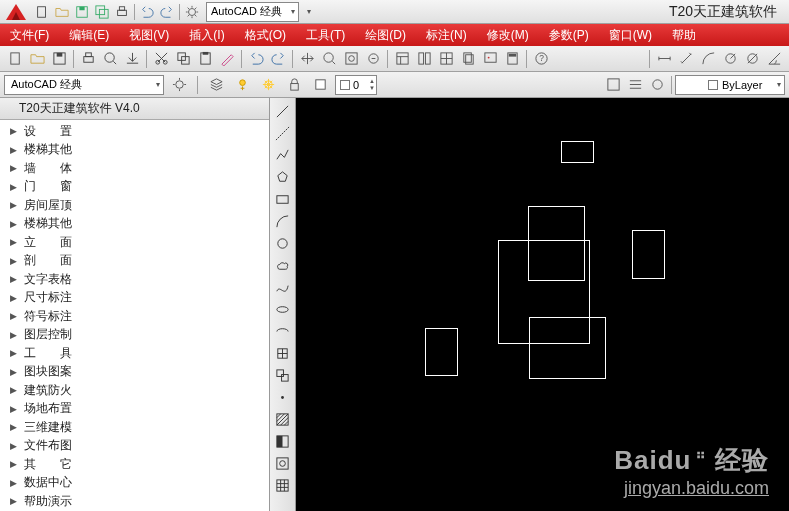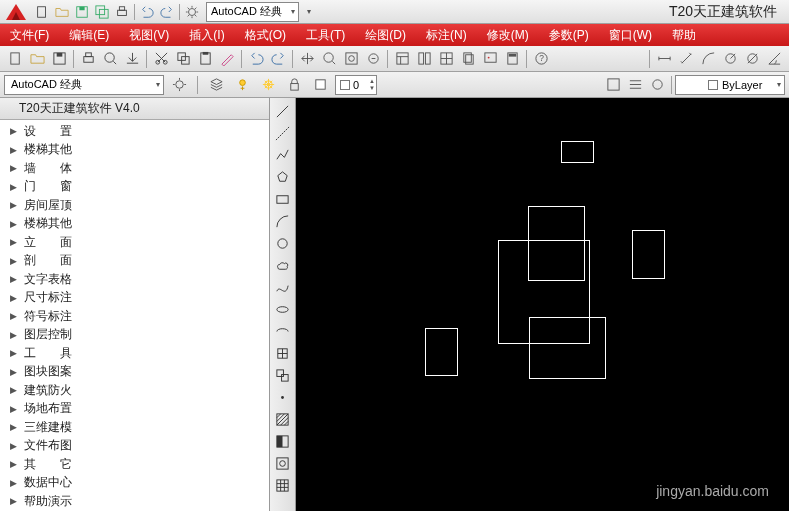--- a/index.html
+++ b/index.html
@@ -44,21 +44,21 @@
 
 .draw-toolbar { width: 26px; background: linear-gradient(90deg, #f0f0f0, #dedede); border-right: 1px solid #999; display: flex; flex-direction: column; padding: 2px 0; }
 .draw-btn { width: 24px; height: 22px; display: flex; align-items: center; justify-content: center; cursor: pointer; color: #333; }
 .draw-btn svg { width: 15px; height: 15px; }
 
 .canvas-area { flex: 1; background: #000; position: relative; }
 .rect-shape { position: absolute; border: 1px solid #fff; }
 
 .watermark { position: absolute; right: 20px; bottom: 12px; color: #aaa; text-align: right; }
 .watermark .wm-main { font-size: 26px; font-weight: bold; letter-spacing: 1px; }
-.watermark .wm-sub { font-size: 14px; }
+.watermark .wm-sub { font-size: 18px; text-decoration: underline; }
 .paw { display: inline-block; margin-left: 4px; font-size: 14px; position: relative; top:-10px; }
 </style>
 </head>
 <body>
 
 <div class="title-bar">
   <div class="app-logo">
     <svg viewBox="0 0 24 20">
         <path d="M2 18 L12 2 L22 18 Z" fill="#d62222"></path>
         <path d="M8 18 L12 10 L16 18 Z" fill="#8a0f0f"></path>
@@ -569,20 +569,24 @@
     <div class="draw-btn">
         <svg viewBox="0 0 16 16">
           <rect x="2" y="2" width="12" height="12" fill="none" stroke="#333"></rect>
           <path d="M2 6h12M2 10h12M6 2v12M10 2v12" stroke="#333"></path>
         </svg>
       </div>
   </div>
 
   <div class="canvas-area" id="canvas-area">
     <div class="watermark">
+      <div class="wm-main">
+        <span>Baid</span><span style="position:relative">u<span class="paw">⠶</span></span>
+        <span>经验</span>
+      </div>
       <div class="wm-sub">jingyan.baidu.com</div>
     </div>
   <div class="rect-shape" style="left: 265px; top: 43px; width: 33px; height: 22px;"></div>
       <div class="rect-shape" style="left: 232px; top: 108px; width: 57px; height: 75px;"></div>
       <div class="rect-shape" style="left: 202px; top: 142px; width: 92px; height: 104px;"></div>
       <div class="rect-shape" style="left: 336px; top: 132px; width: 33px; height: 49px;"></div>
       <div class="rect-shape" style="left: 233px; top: 219px; width: 77px; height: 62px;"></div>
       <div class="rect-shape" style="left: 129px; top: 230px; width: 33px; height: 48px;"></div>
     </div>
 </div>

